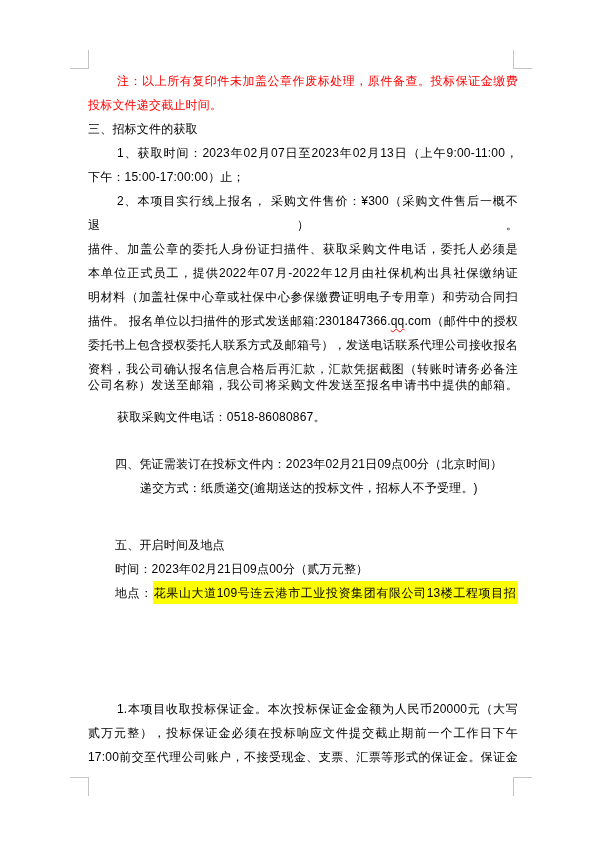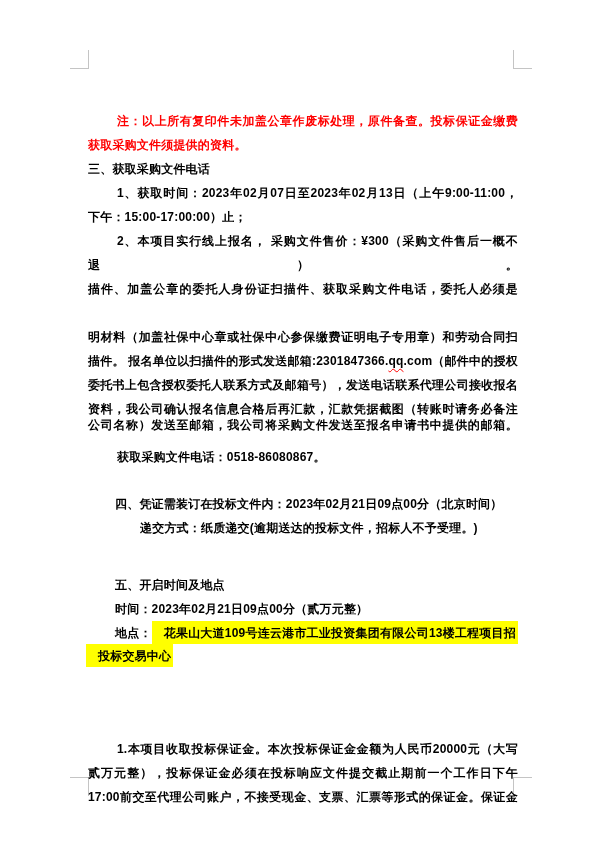--- a/index.html
+++ b/index.html
@@ -10,29 +10,28 @@
     font-family:"Liberation Sans", sans-serif;
     overflow:hidden;
   }
   .page { position:absolute; inset:0; background:#ffffff; }
   .line {
     position:absolute;
     left:88px;
     width:430px;
     font-size:12px;
     line-height:24px;
-    font-weight:700;
+    font-weight:400;
     color:#000000;
     letter-spacing:0.2px;
-    margin-top:40px;
   }
   .just { text-align:justify; text-align-last:justify; }
   .indent { text-indent:29px; }
   .red { color:#ff0000; }
-  .hl { background:#ffff00; padding:5px 2px 4px 12px; }
+  .hl { background:#ffff00; padding:5px 2px 4px 1px; }
   .wavy {
     text-decoration:underline;
     text-decoration-style:wavy;
     text-decoration-color:#ff0000;
     text-decoration-thickness:1px;
     text-underline-offset:3px;
   }
   .mark { position:absolute; width:18px; height:18px; }
   .mark.tl { left:70px;  top:50px;  border-right:1px solid #c4c4c4; border-bottom:1px solid #c4c4c4; }
   .mark.tr { left:513px; top:50px;  border-left:1px solid #c4c4c4;  border-bottom:1px solid #c4c4c4; }
@@ -43,39 +42,39 @@
 <body>
 
 <div class="page">
 
   <div class="mark tl"></div>
   <div class="mark tr"></div>
   <div class="mark bl"></div>
   <div class="mark br"></div>
 
   <div class="line red indent just" style="top:69px">注：以上所有复印件未加盖公章作废标处理，原件备查。投标保证金缴费</div>
-  <div class="line red" style="top:93px">获取采购文件须提供的资料。</div>
+  <div class="line red" style="top:93px">投标文件递交截止时间。</div>
 
-  <div class="line" style="top:117px">三、获取采购文件电话</div>
+  <div class="line" style="top:117px">三、招标文件的获取</div>
   <div class="line indent just" style="top:141px">1、获取时间：2023年02月07日至2023年02月13日（上午9:00-11:00，</div>
   <div class="line" style="top:165px">下午：15:00-17:00:00）止；</div>
   <div class="line indent just" style="top:189px">2、本项目实行线上报名， 采购文件售价：¥300（采购文件售后一概不退）。</div>
   <div class="line just" style="top:237px">描件、加盖公章的委托人身份证扫描件、获取采购文件电话，委托人必须是</div>
+  <div class="line just" style="top:261px">本单位正式员工，提供2022年07月-2022年12月由社保机构出具社保缴纳证</div>
   <div class="line just" style="top:285px">明材料（加盖社保中心章或社保中心参保缴费证明电子专用章）和劳动合同扫</div>
   <div class="line just" style="top:309px"><span>描件。 报名单位以扫描件的形式发送邮箱:</span><span>2301847366.</span><span class="wavy">qq</span><span>.com</span><span>（邮件中的授权</span></div>
   <div class="line just" style="top:333px">委托书上包含授权委托人联系方式及邮箱号），发送电话联系代理公司接收报名</div>
   <div class="line just" style="top:357px">资料，我公司确认报名信息合格后再汇款，汇款凭据截图（转账时请务必备注</div>
   <div class="line just" style="top:373px">公司名称）发送至邮箱，我公司将采购文件发送至报名申请书中提供的邮箱。</div>
   <div class="line indent" style="top:405px">获取采购文件电话：0518-86080867。</div>
 
   <div class="line" style="top:452px; left:115px">四、凭证需装订在投标文件内：2023年02月21日09点00分（北京时间）</div>
   <div class="line" style="top:476px; left:140px">递交方式：纸质递交(逾期送达的投标文件，招标人不予受理。)</div>
 
   <div class="line" style="top:533px; left:115px">五、开启时间及地点</div>
   <div class="line" style="top:557px; left:115px">时间：2023年02月21日09点00分（贰万元整）</div>
   <div class="line just" style="top:581px; left:115px; width:403px"><span>地点：</span><span class="hl">花果山大道109号连云港市工业投资集团有限公司13楼工程项目招</span></div>
-  <div class="line" style="top:604px; left:86px"><span class="hl">投标交易中心</span></div>
 
   <div class="line indent just" style="top:697px">1.本项目收取投标保证金。本次投标保证金金额为人民币20000元（大写</div>
   <div class="line just" style="top:721px">贰万元整），投标保证金必须在投标响应文件提交截止期前一个工作日下午</div>
   <div class="line just" style="top:745px">17:00前交至代理公司账户，不接受现金、支票、汇票等形式的保证金。保证金</div>
 
 </div>
 
 </body></html>

